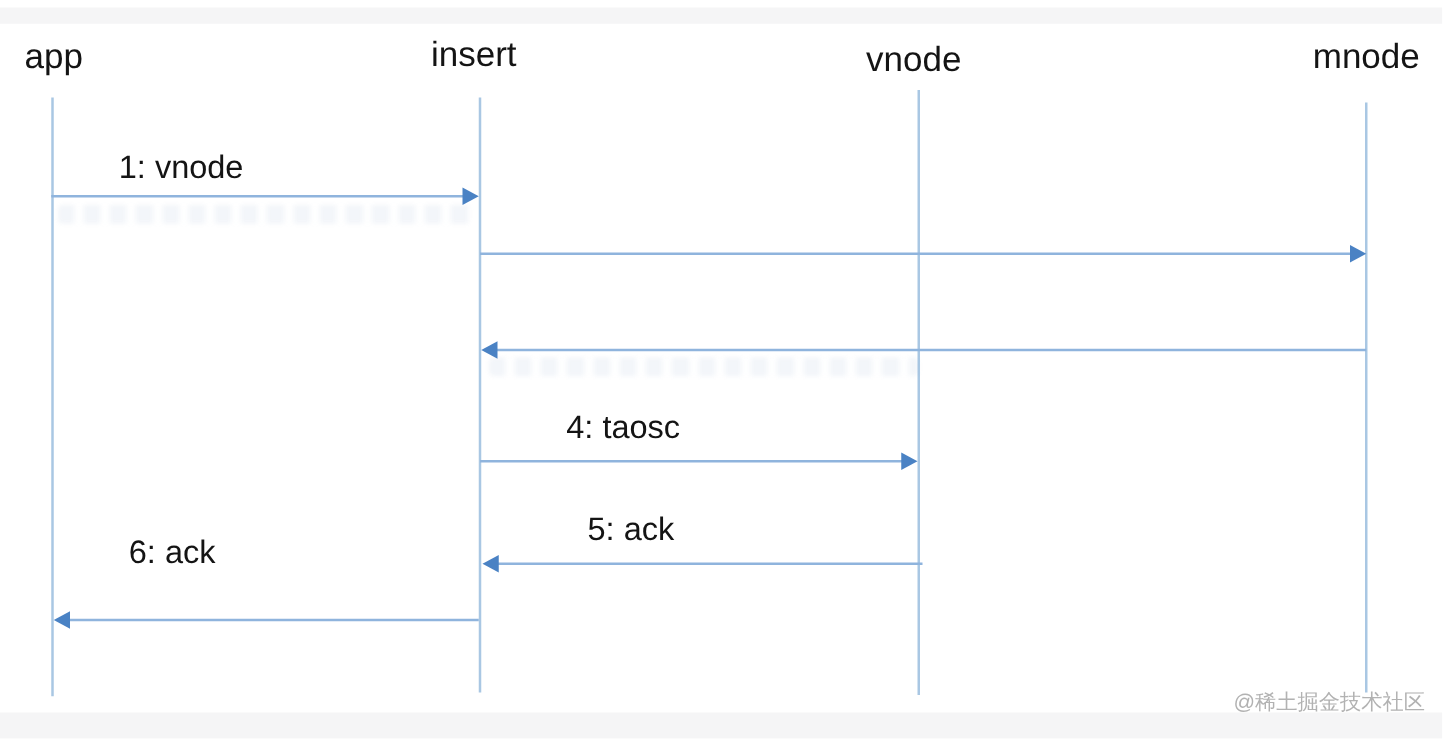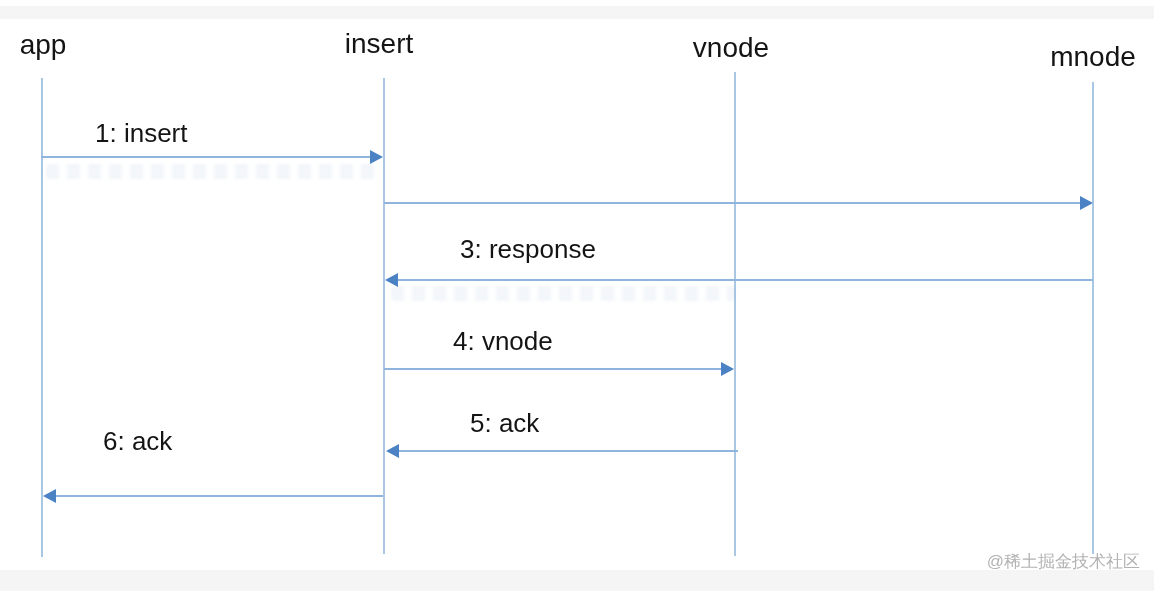--- a/index.html
+++ b/index.html
@@ -94,41 +94,40 @@
 <body>
 
 <div class="stage">
 
   <div class="band top"></div>
   <div class="band bottom"></div>
 
   <div class="participant-label" style="left:43px;  top:31px;">app</div>
   <div class="participant-label" style="left:379px; top:30px;">insert</div>
   <div class="participant-label" style="left:731px; top:34px;">vnode</div>
-  <div class="participant-label" style="left:1093px;top:31px;margin-top:12px;">mnode</div>
+  <div class="participant-label" style="left:1093px;top:31px;">mnode</div>
 
   <div class="lifeline" style="left:41px;   top:78px; height:479px;"></div>
   <div class="lifeline" style="left:383px;  top:78px; height:476px;"></div>
   <div class="lifeline" style="left:734px;  top:72px; height:484px;"></div>
   <div class="lifeline" style="left:1092px; top:82px; height:472px;"></div>
 
-  <div class="msg-label" style="left:95px; top:120px;">1: insert</div>
+  <div class="msg-label" style="left:95px; top:120px;">1: vnode</div>
   <div class="msg-line" style="left:41px; top:156px; width:331px;"></div>
   <div class="arrow-head right" style="left:370px; top:150px;"></div>
   <div class="ghost" style="left:46px; top:164px; width:332px;"></div>
 
   <div class="msg-line" style="left:384px; top:202px; width:697px;"></div>
   <div class="arrow-head right" style="left:1080px; top:196px;"></div>
 
-  <div class="msg-label" style="left:460px; top:236px;">3: response</div>
   <div class="msg-line" style="left:397px; top:279px; width:696px;"></div>
   <div class="arrow-head left" style="left:385px; top:273px;"></div>
   <div class="ghost" style="left:391px; top:286px; width:344px;"></div>
 
-  <div class="msg-label" style="left:453px; top:328px;">4: vnode</div>
+  <div class="msg-label" style="left:453px; top:328px;">4: taosc</div>
   <div class="msg-line" style="left:384px; top:368px; width:338px;"></div>
   <div class="arrow-head right" style="left:721px; top:362px;"></div>
 
   <div class="msg-label" style="left:470px; top:410px;">5: ack</div>
   <div class="msg-line" style="left:398px; top:450px; width:340px;"></div>
   <div class="arrow-head left" style="left:386px; top:444px;"></div>
 
   <div class="msg-label" style="left:103px; top:428px;">6: ack</div>
   <div class="msg-line" style="left:55px; top:495px; width:328px;"></div>
   <div class="arrow-head left" style="left:43px; top:489px;"></div>

